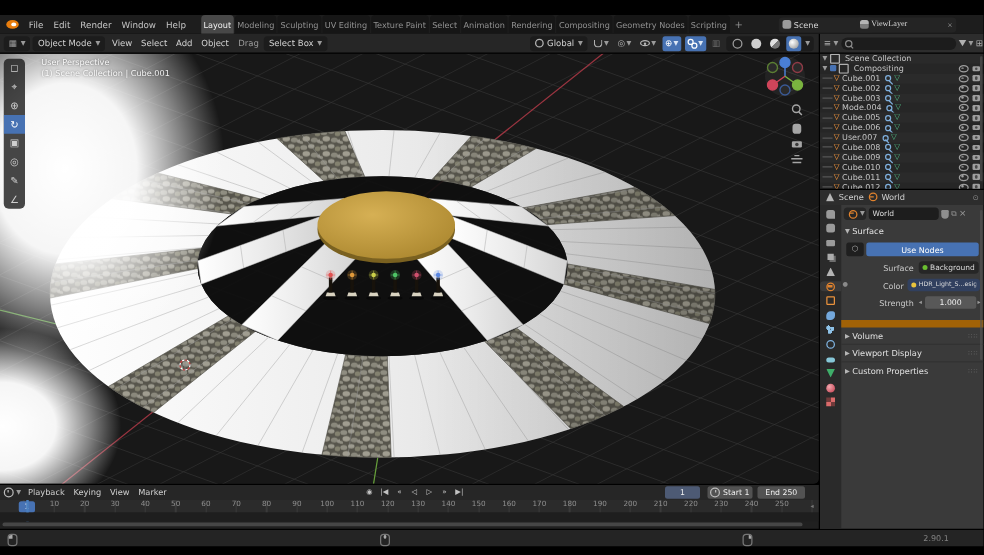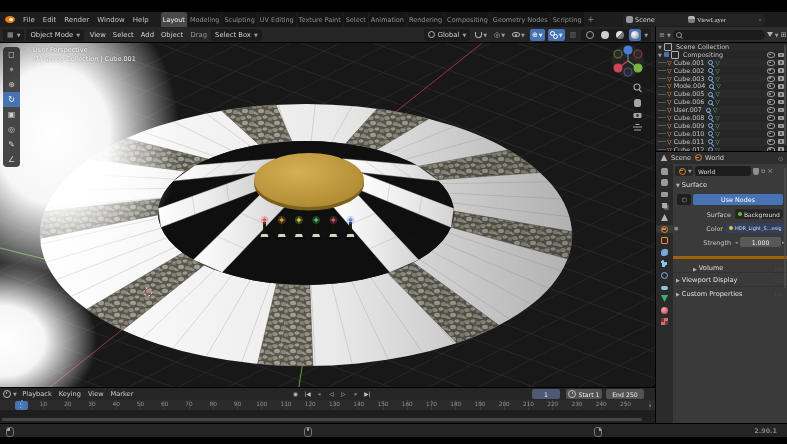--- a/index.html
+++ b/index.html
@@ -140,21 +140,21 @@
   #playhead-line{position:absolute;left:21px;top:12px;width:1.5px;height:17px;background:#4a7fbf;}
   #tl-track{position:absolute;left:0;top:22px;width:655px;height:7px;background:#1e1e1e;}
   #tl-scroll{position:absolute;left:2px;top:29.5px;width:640px;height:3.5px;background:#464646;border-radius:2px;}
   
   #status{left:0;top:424px;width:787px;height:13px;background:#242424;font-size:6.4px;color:#8c8c8c;}
   .mouse{position:absolute;top:2.5px;width:6px;height:8px;border:1px solid #777;border-radius:3px;}
   .mouse::after{content:"";position:absolute;background:#aaa;border-radius:1px;}
   .mouse.l::after{left:0;top:0;width:2.5px;height:3px;border-radius:2px 0 0 0;}
   .mouse.m::after{left:2px;top:0;width:1.5px;height:3.5px;}
   .mouse.r::after{right:0;top:0;width:2.5px;height:3px;border-radius:0 2px 0 0;}
-  #version{position:absolute;right:10px;top:2.5px;color:#828282;font-weight:bold;}
+  #version{position:absolute;right:28px;top:2.5px;color:#828282;}
 </style>
 </head>
 <body>
 
 <div id="root">
 
   <div class="abs" id="topbar">
     <span id="blender-logo">
         <span class="b1"></span>
         <span class="b2"></span>
@@ -815,21 +815,21 @@
       <span class="field" style="position:absolute;left:53px;top:59px;width:58px;background:#31405f;font-size:5px;">
         <span class="dot-y"></span>
           <span style="white-space:nowrap;overflow:hidden;">HDR_Light_S...esign_01.exr</span>
       </span>
       <span class="plabel" style="left:0;top:75px;width:58px;">Strength</span>
       <span class="sarr" style="position:absolute;left:62px;top:75px;">◂</span>
       <span class="slider" style="position:absolute;left:67px;top:73px;width:41px;">1.000</span>
       <span class="sarr" style="position:absolute;left:109px;top:75px;">▸</span>
       <div style="position:absolute;left:0;top:92px;width:114px;">
 
-      <div style="position:relative;height:13px;border-top:3px solid #a16207;display:flex;align-items:flex-end;padding-left:20px;color:#e0e0e0;">
+      <div style="position:relative;height:13px;border-top:6px solid #a16207;display:flex;align-items:center;padding-left:3px;color:#e0e0e0;">
           <span class="hdr-arrow">▶</span>
             <span>Volume</span>
           <span style="margin-left:auto;margin-right:4px;color:#6e6e6e;font-size:5px;letter-spacing:1px;">∷∷</span>
         </div>
           <div style="position:relative;height:13px;border-top:1px solid #323232;display:flex;align-items:center;padding-left:3px;color:#e0e0e0;">
           <span class="hdr-arrow">▶</span>
             <span>Viewport Display</span>
           <span style="margin-left:auto;margin-right:4px;color:#6e6e6e;font-size:5px;letter-spacing:1px;">∷∷</span>
         </div>
           <div style="position:relative;height:13px;border-top:1px solid #323232;display:flex;align-items:center;padding-left:3px;color:#e0e0e0;">

